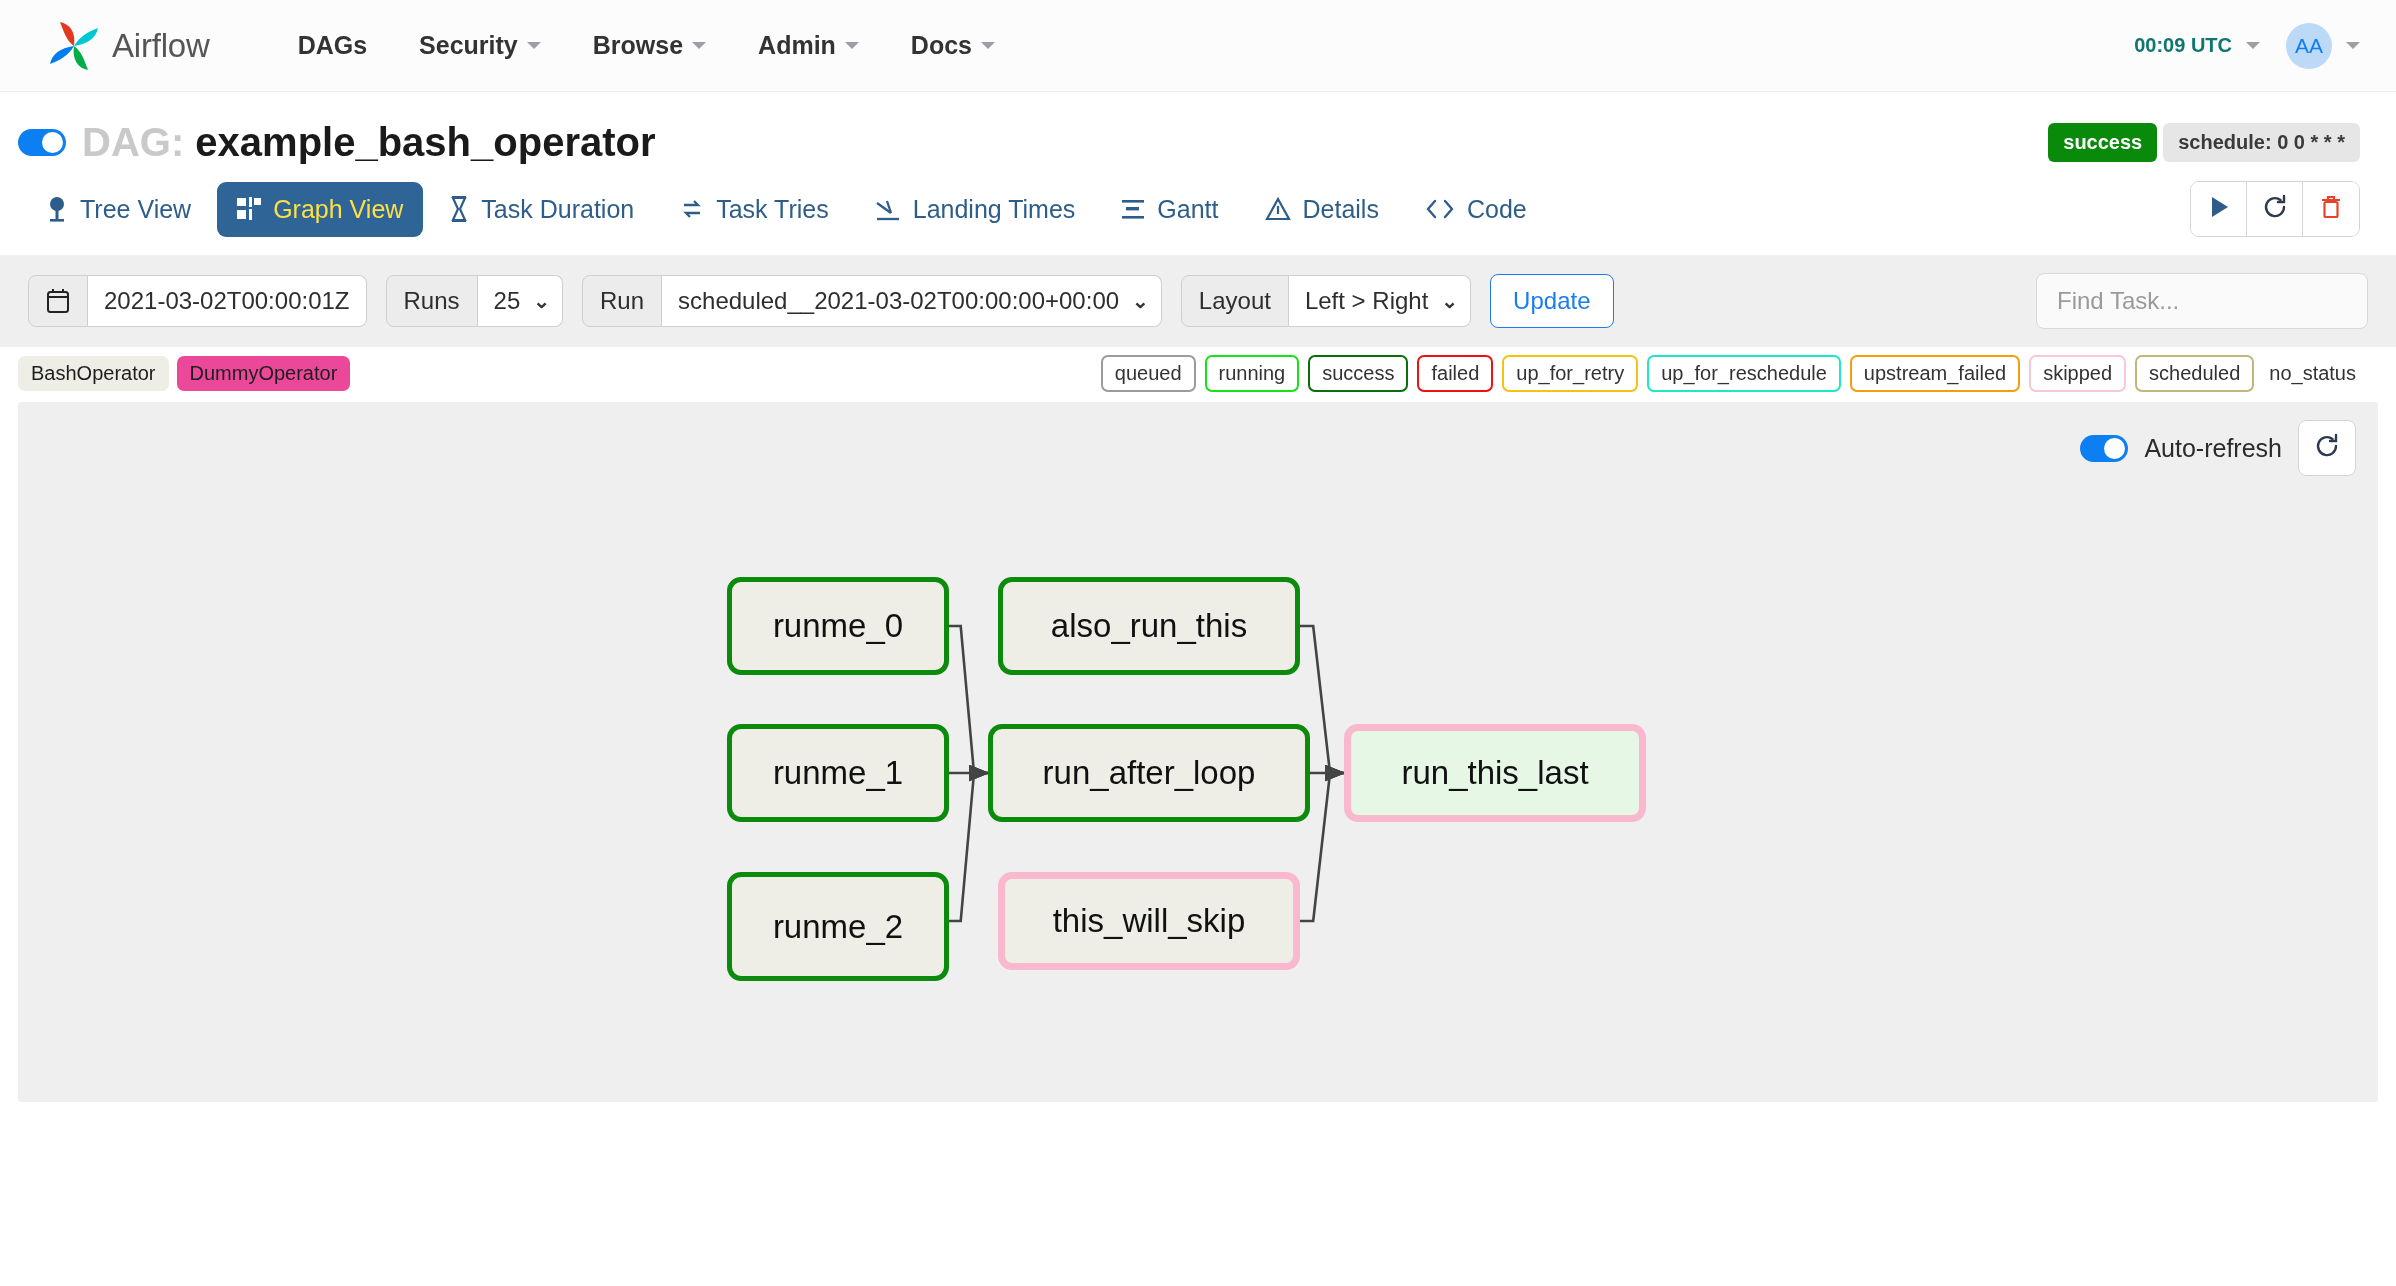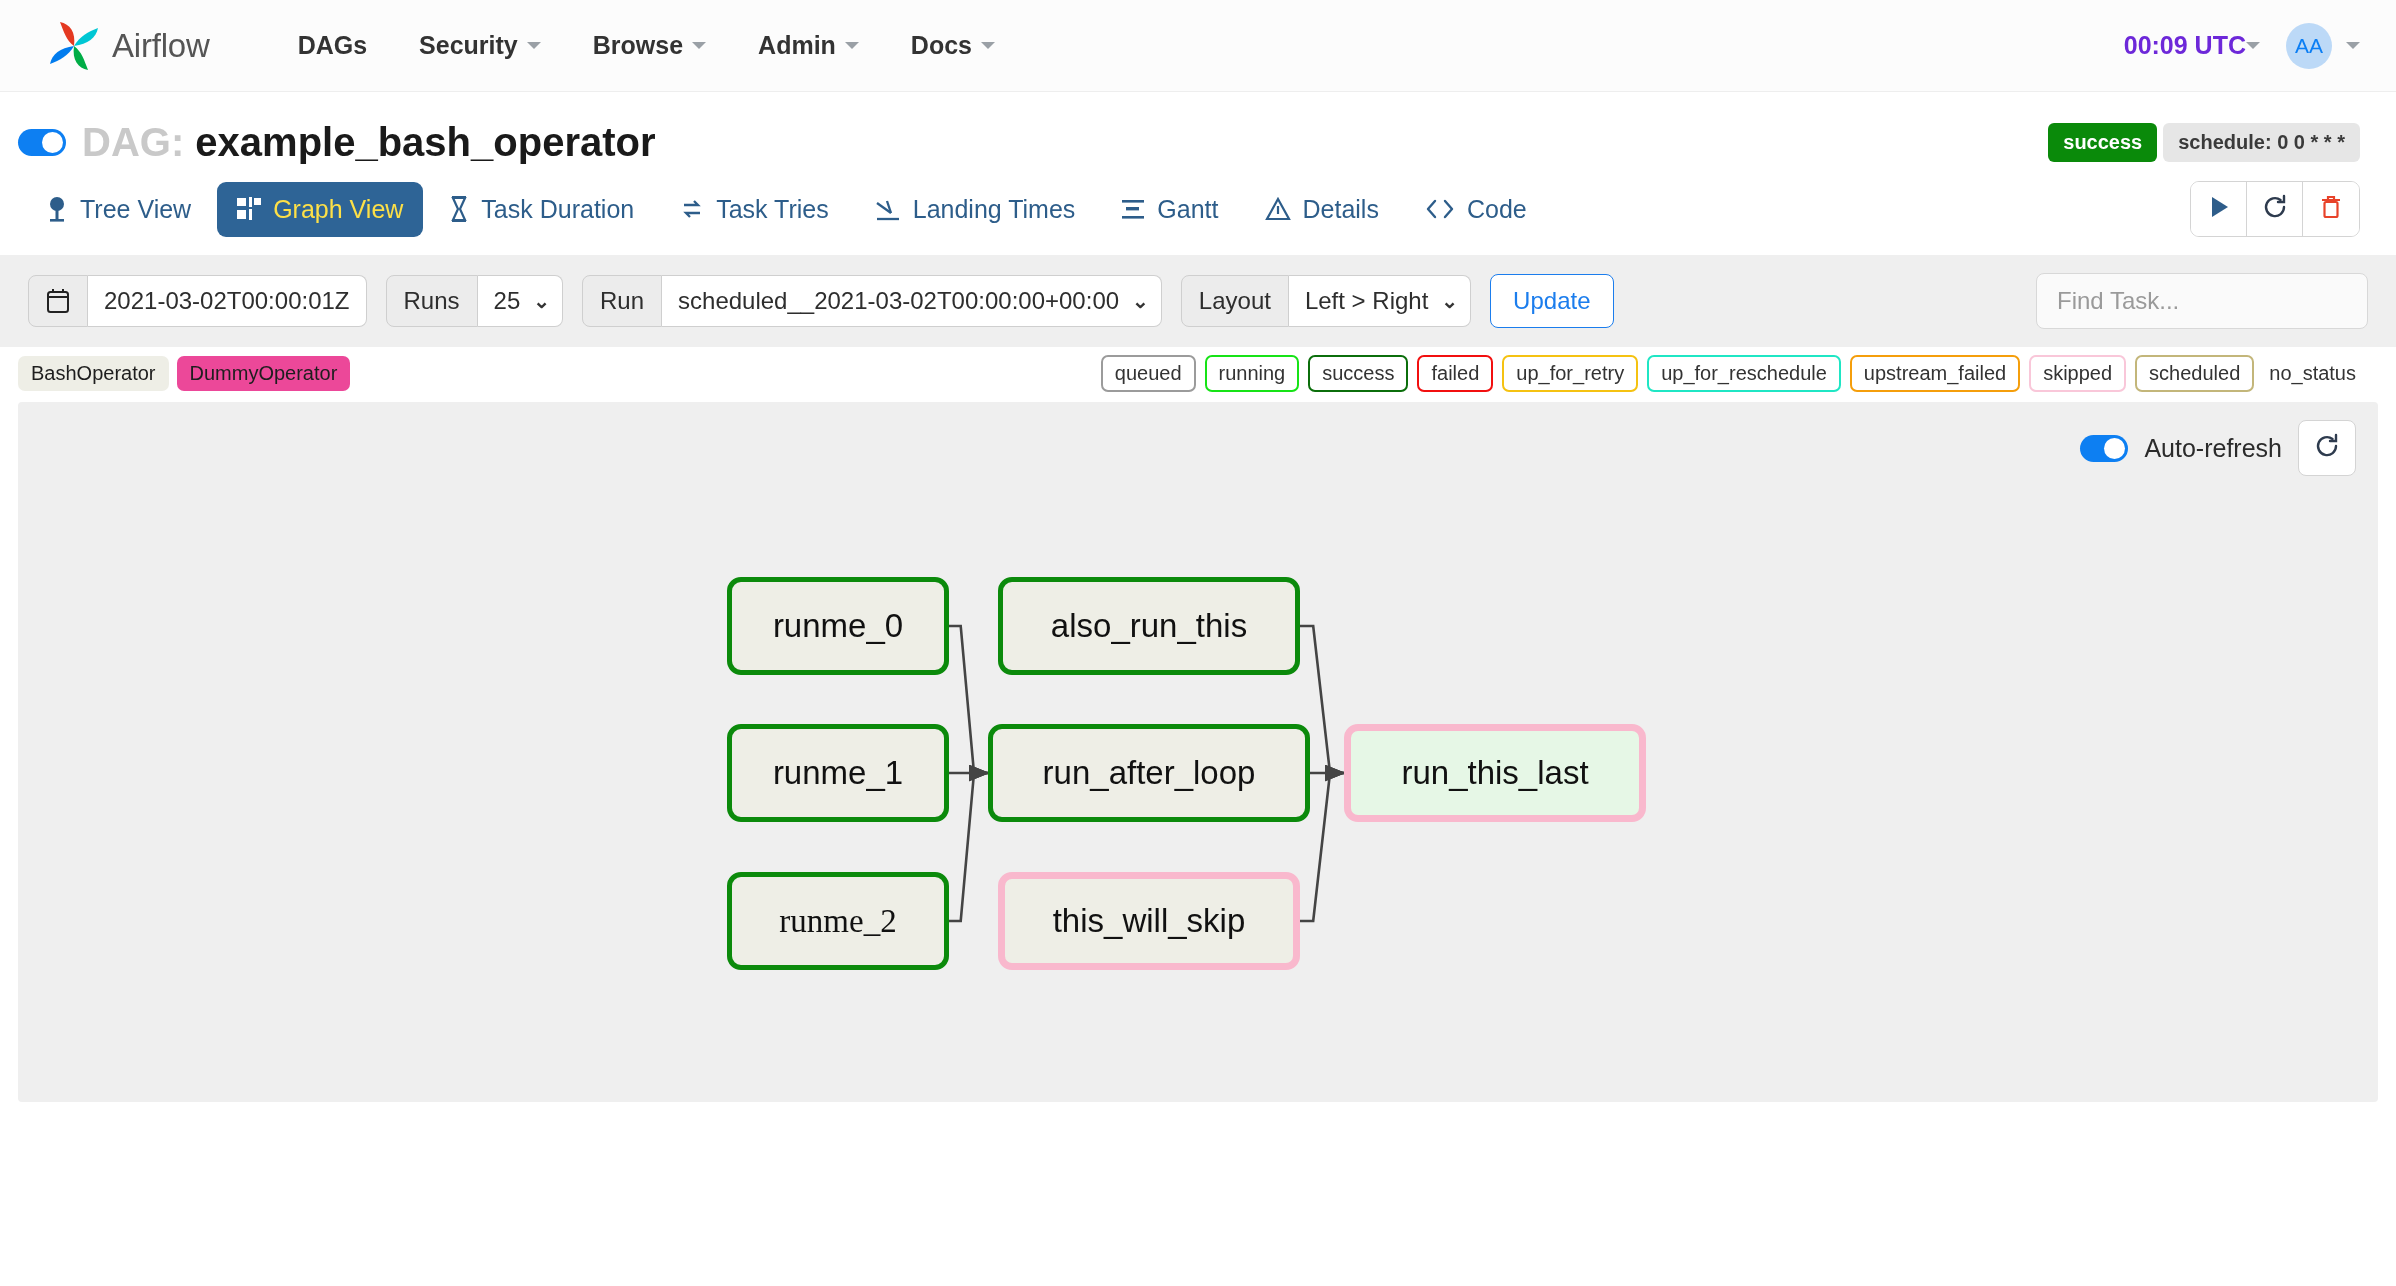--- a/index.html
+++ b/index.html
@@ -36,22 +36,22 @@
     width: 0; height: 0;
     border-left: 7px solid transparent;
     border-right: 7px solid transparent;
     border-top: 7px solid #9aa0a6;
     display: inline-block;
   }
   .nav-right {
     margin-left: auto; display: flex; align-items: center; gap: 26px;
   }
   .clock {
-    font-size: 25px; color: #6d28d9; font-weight: bold;
-    display: flex; align-items: center; cursor: pointer;
+    font-size: 20px; color: #0f766e; font-weight: bold;
+    display: flex; align-items: center; gap: 14px; cursor: pointer;
   }
   .avatar-wrap { display: flex; align-items: center; gap: 14px; cursor: pointer; }
   .avatar {
     width: 46px; height: 46px; border-radius: 50%;
     background: #bcd9f7; color: #0b7ef4;
     display: flex; align-items: center; justify-content: center;
     font-size: 21px; font-weight: normal;
   }
 
   
@@ -458,20 +458,20 @@
       </div>
       <div class="node-box" style="left: 709px; top: 322px; width: 222px; height: 98px; background: rgb(238, 238, 230); border: 5px solid rgb(11, 138, 11);">
         <span>runme_1</span>
       </div>
       <div class="node-box" style="left: 970px; top: 322px; width: 322px; height: 98px; background: rgb(238, 238, 230); border: 5px solid rgb(11, 138, 11);">
         <span>run_after_loop</span>
       </div>
       <div class="node-box" style="left: 1326px; top: 322px; width: 302px; height: 98px; background: rgb(230, 247, 230); border: 7px solid rgb(249, 184, 205);">
         <span>run_this_last</span>
       </div>
-      <div class="node-box" style="left: 709px; top: 470px; width: 222px; height: 98px; background: rgb(238, 238, 230); border: 5px solid rgb(11, 138, 11); font-family: Liberation Serif, serif;">
+      <div class="node-box" style="left: 709px; top: 470px; width: 222px; height: 109px; background: rgb(238, 238, 230); border: 5px solid rgb(11, 138, 11);">
         <span>runme_2</span>
       </div>
       <div class="node-box" style="left: 980px; top: 470px; width: 302px; height: 98px; background: rgb(238, 238, 230); border: 7px solid rgb(249, 184, 205);">
         <span>this_will_skip</span>
       </div>
     </div>
 </div>
 
 </body></html>

